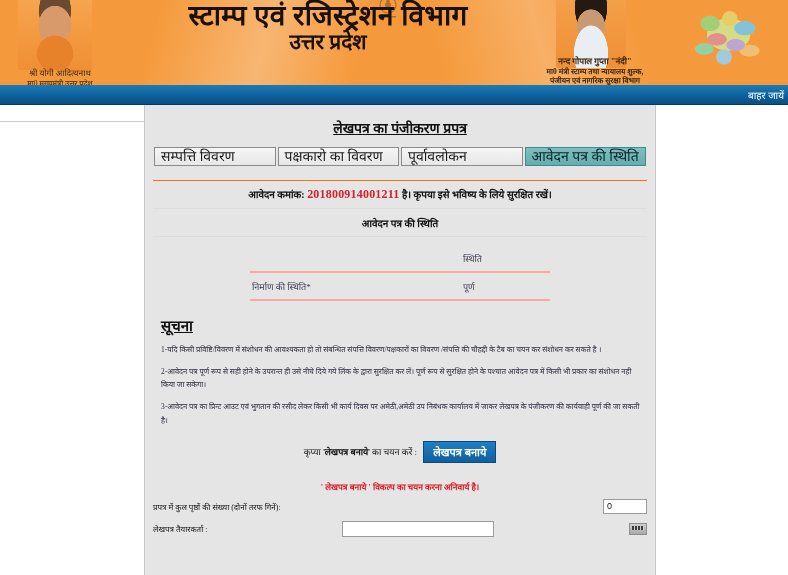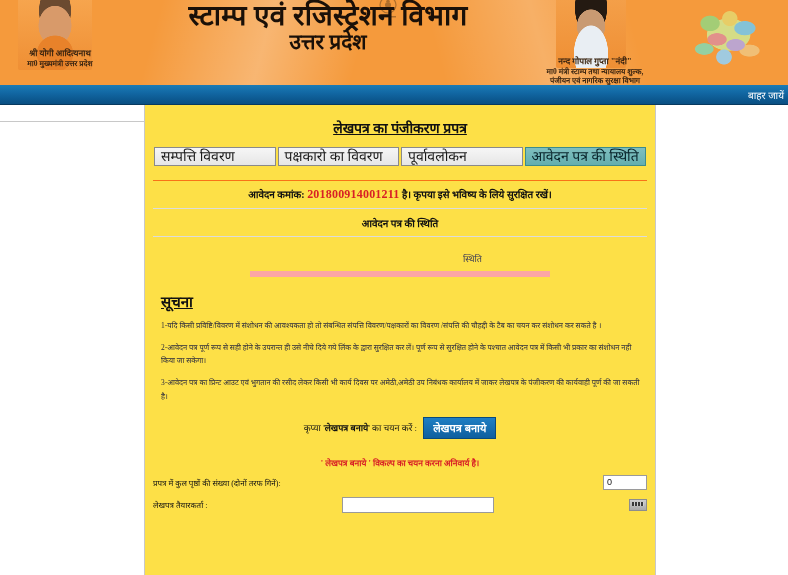--- a/index.html
+++ b/index.html
@@ -61,21 +61,21 @@
       radial-gradient(ellipse at 50% 80%, #e9eef3 0 34%, rgba(233,238,243,0) 35%),
       radial-gradient(ellipse at 50% 42%, #c99a72 0 28%, rgba(201,154,114,0) 29%),
       radial-gradient(ellipse at 50% 16%, #241a12 0 32%, rgba(36,26,18,0) 33%),
       linear-gradient(#f4a04a, #ef8f34);
   }
   .cap {
     position: absolute; text-align: center; color: #3a2410;
     font-family: "Liberation Serif", "DejaVu Serif", serif;
     line-height: 1.25;
   }
-  .cap-left { left: 2px; top: 48px; width: 116px; font-size: 7.5px; font-weight: bold; }
+  .cap-left { left: 2px; top: 68px; width: 116px; font-size: 7.5px; font-weight: normal; }
   .cap-right { left: 500px; top: 56px; width: 190px; font-size: 7.5px; font-weight: bold; }
   .cap .nm { font-size: 8.5px; display: block; }
 
   .map {
     position: absolute; right: 6px; top: 1px; width: 116px; height: 80px;
     background:
       radial-gradient(ellipse at 38% 28%, #9fd07a 0 9%, rgba(0,0,0,0) 10%),
       radial-gradient(ellipse at 55% 22%, #e7d06a 0 8%, rgba(0,0,0,0) 9%),
       radial-gradient(ellipse at 68% 34%, #7fc5e0 0 9%, rgba(0,0,0,0) 10%),
       radial-gradient(ellipse at 44% 48%, #e29090 0 10%, rgba(0,0,0,0) 11%),
@@ -114,21 +114,21 @@
     position: absolute; left: 144px; top: 0; width: 1px; height: 470px;
     background: #c8c8c8;
   }
   .sidebar-top {
     position: absolute; left: 0; top: 16px; width: 145px; height: 1px;
     background: #c8c8c8;
   }
   .content {
     position: absolute; left: 145px; top: 0; width: 511px; height: 470px;
     border-right: 1px solid #c8c8c8;
-    background: #fde047;
+    background: #e5e5e5;
   }
   .content-inner { padding: 8px 8px 0 8px; }
 
   .form-title {
     text-align: center;
     font-family: "Liberation Serif", "DejaVu Serif", serif;
     font-size: 14px; font-weight: bold; color: #111;
     text-decoration: underline;
     margin: 5px 0 10px 0;
   }
@@ -168,21 +168,21 @@
   }
 
   
   .status-table {
     width: 300px; margin: 8px auto 0 auto;
     border-collapse: collapse;
     font-family: "Liberation Serif", "DejaVu Serif", serif;
     font-size: 9px; color: #3a3a55;
   }
   .status-table th, .status-table td {
-    border-bottom: 6px solid #fca5a5;
+    border-bottom: 2px solid #fca5a5;
     padding: 7px 2px 6px 2px; text-align: left; font-weight: normal;
   }
   .status-table th.c2, .status-table td.c2 { width: 95px; padding-left: 8px; }
   .status-table thead th { color: #3a3a55; }
 
   
   .notice-title {
     margin: 14px 0 8px 8px;
     font-family: "Liberation Serif", "DejaVu Serif", serif;
     font-size: 15px; font-weight: bold; color: #111;
@@ -310,20 +310,24 @@
       <div class="sec-head">आवेदन पत्र की स्थिति</div>
 
       <table class="status-table">
         <thead>
           <tr>
             <th></th>
             <th class="c2">स्थिति</th>
           </tr>
         </thead>
         <tbody>
+          <tr>
+            <td>निर्माण की स्थिति*</td>
+            <td class="c2">पूर्ण</td>
+          </tr>
         </tbody>
       </table>
 
       <div class="notice-title">सूचना</div>
       <div class="notice-list">
         <div class="notice-item">1-यदि किसी प्रविष्टि/विवरण में संशोधन की आवश्यकता हो तो संबन्धित संपत्ति विवरण/पक्षकारों का विवरण /संपत्ति की चौहद्दी के टैब का चयन कर संशोधन कर सकते है ।</div>
         <div class="notice-item">2-आवेदन पत्र पूर्ण रूप से सही होने के उपरान्त ही उसे नीचे दिये गये लिंक के द्वारा सुरक्षित कर लें। पूर्ण रूप से सुरक्षित होने के पश्चात आवेदन पत्र में किसी भी प्रकार का संशोधन नही किया जा सकेगा।</div>
         <div class="notice-item">3-आवेदन पत्र का प्रिन्ट आउट एवं भुगतान की रसीद लेकर किसी भी कार्य दिवस पर अमेठी,अमेठी उप निबंधक कार्यालय में जाकर लेखपत्र के पंजीकरण की कार्यवाही पूर्ण की जा सकती है।</div>
       </div>
 

